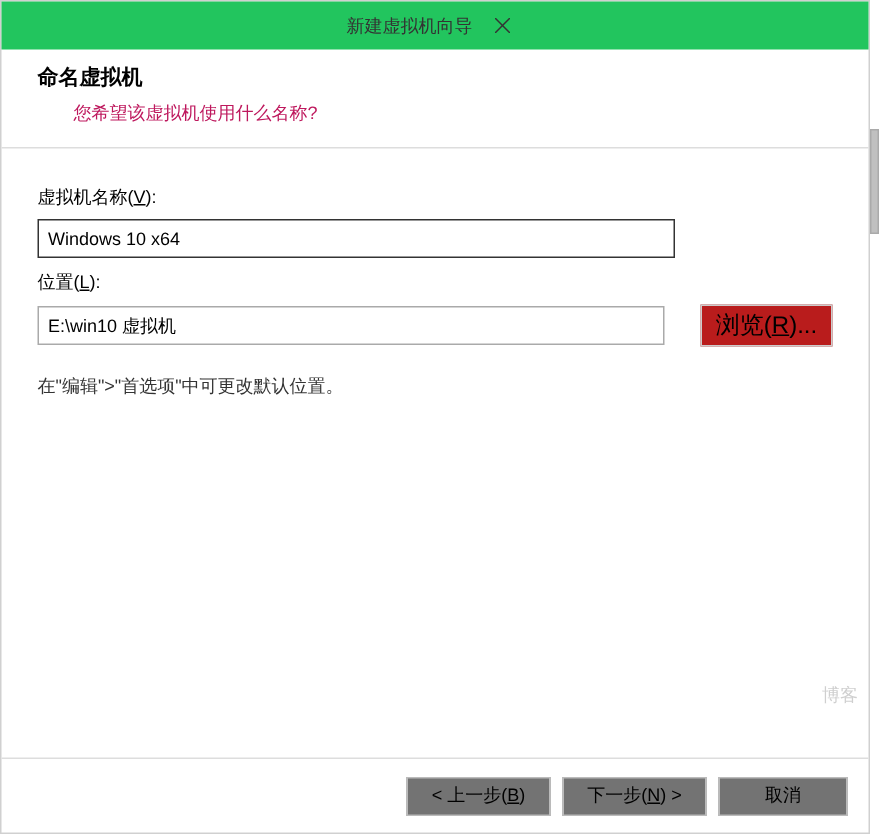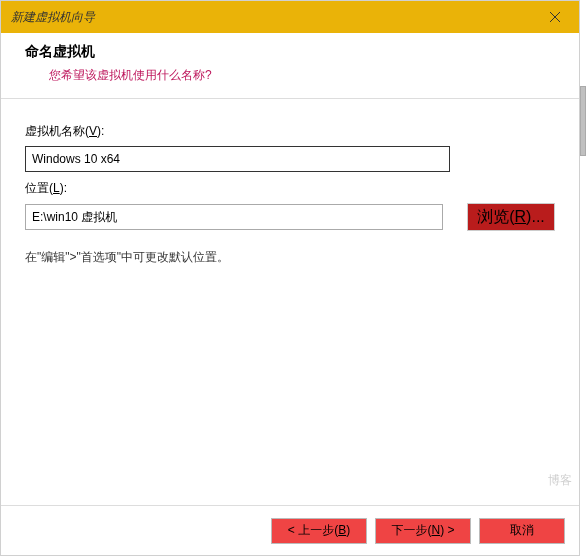--- a/index.html
+++ b/index.html
@@ -17,24 +17,23 @@
       height: 556px;
       border: 1px solid #d0d0d0;
       background: #fff;
       display: flex;
       flex-direction: column;
     }
     .titlebar {
       height: 32px;
       display: flex;
       align-items: center;
-      justify-content: space-between;
+      justify-content: center;
       padding: 0 4px 0 10px;
-      background: #eab308;
-      font-style: italic;
+      background: #22c55e;
     }
     .titlebar-title {
       font-size: 12px;
       color: #333;
     }
     .close-btn {
       width: 40px;
       height: 28px;
       display: flex;
       align-items: center;
@@ -112,41 +111,41 @@
       display: flex;
       justify-content: flex-end;
       align-items: center;
       padding: 0 14px;
       gap: 8px;
     }
     .footer-btn {
       min-width: 96px;
       height: 26px;
       border: 1px solid #bbb;
-      background: #ef4444;
+      background: #737373;
       font-size: 12px;
       font-family: inherit;
       cursor: pointer;
       padding: 0 10px;
     }
     .footer-btn .hotkey { text-decoration: underline; }
     .cancel-btn { min-width: 86px; }
     .side-scroll {
       position: absolute;
       right: 0;
       top: 86px;
       width: 6px;
       height: 70px;
       background: #c0c0c0;
       border: 1px solid #aaa;
     }
     .watermark {
       position: absolute;
       right: 14px;
-      bottom: 70px;
+      bottom: 87px;
       font-size: 12px;
       color: rgba(160,160,160,0.5);
       pointer-events: none;
     }
   </style>
 </head>
 <body>
 
 <div class="dialog">
 

